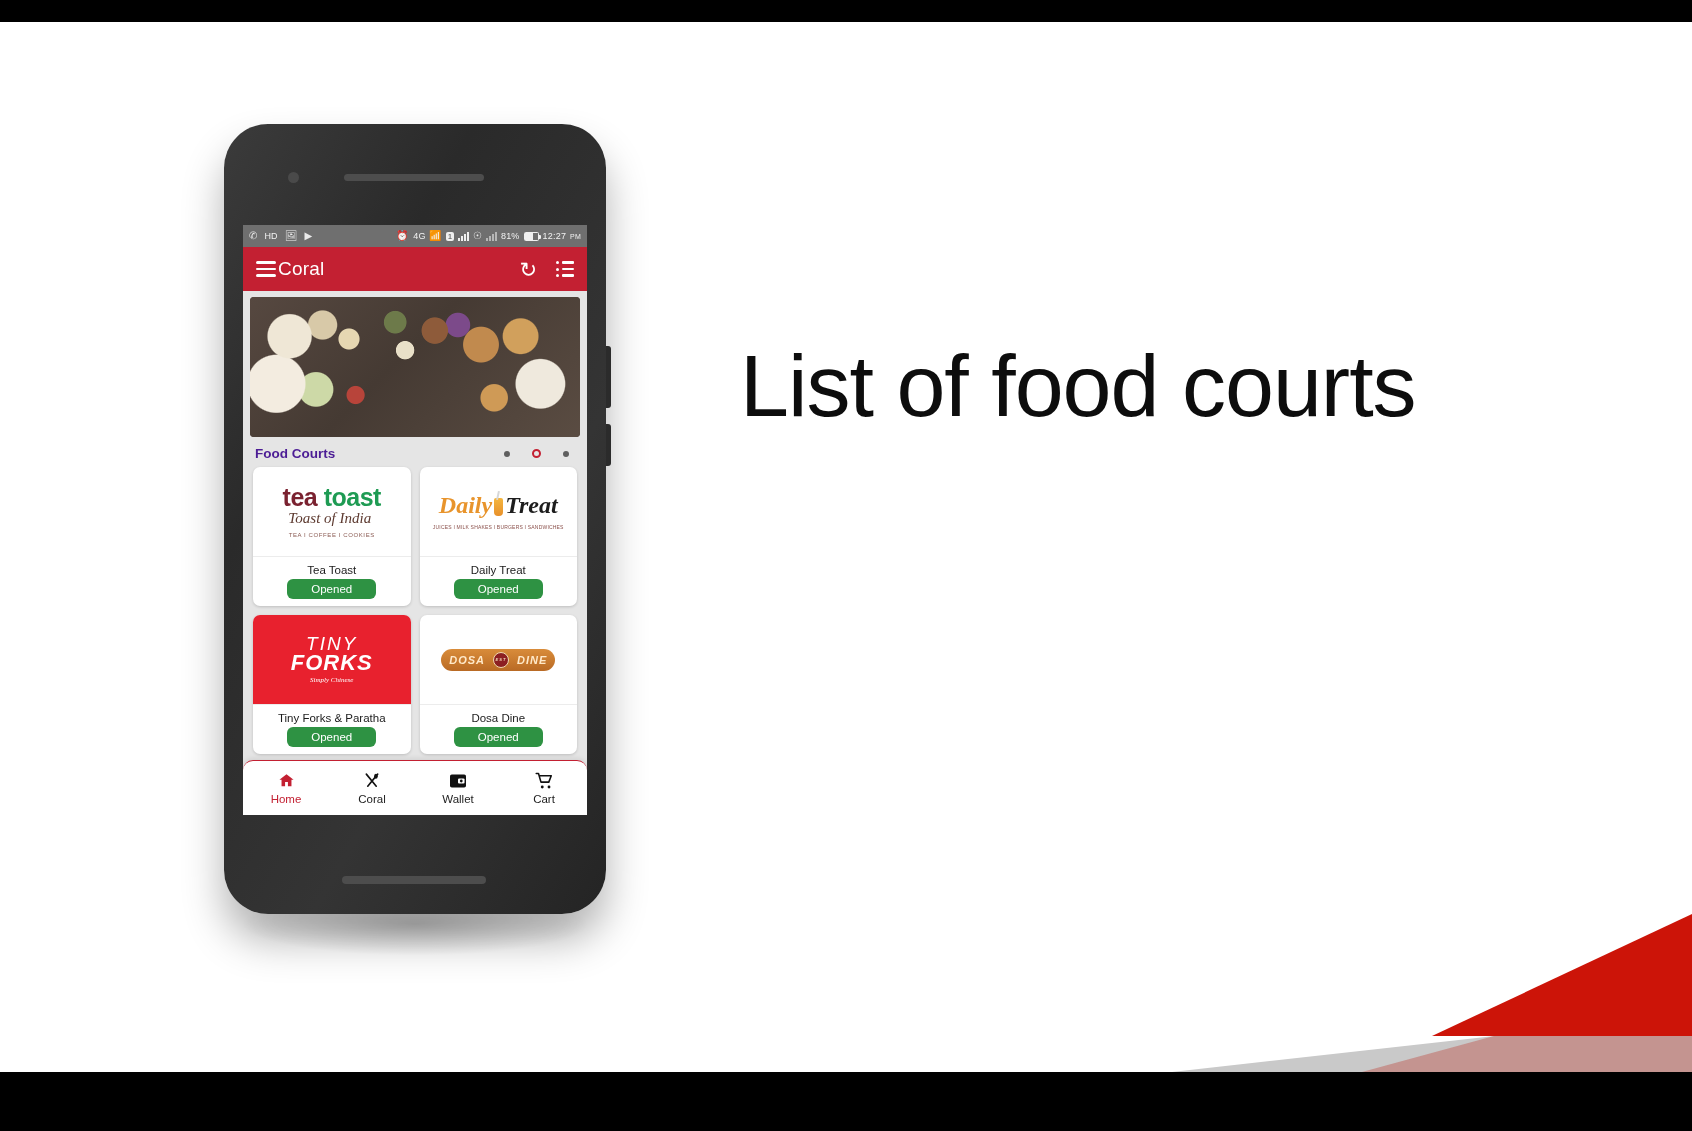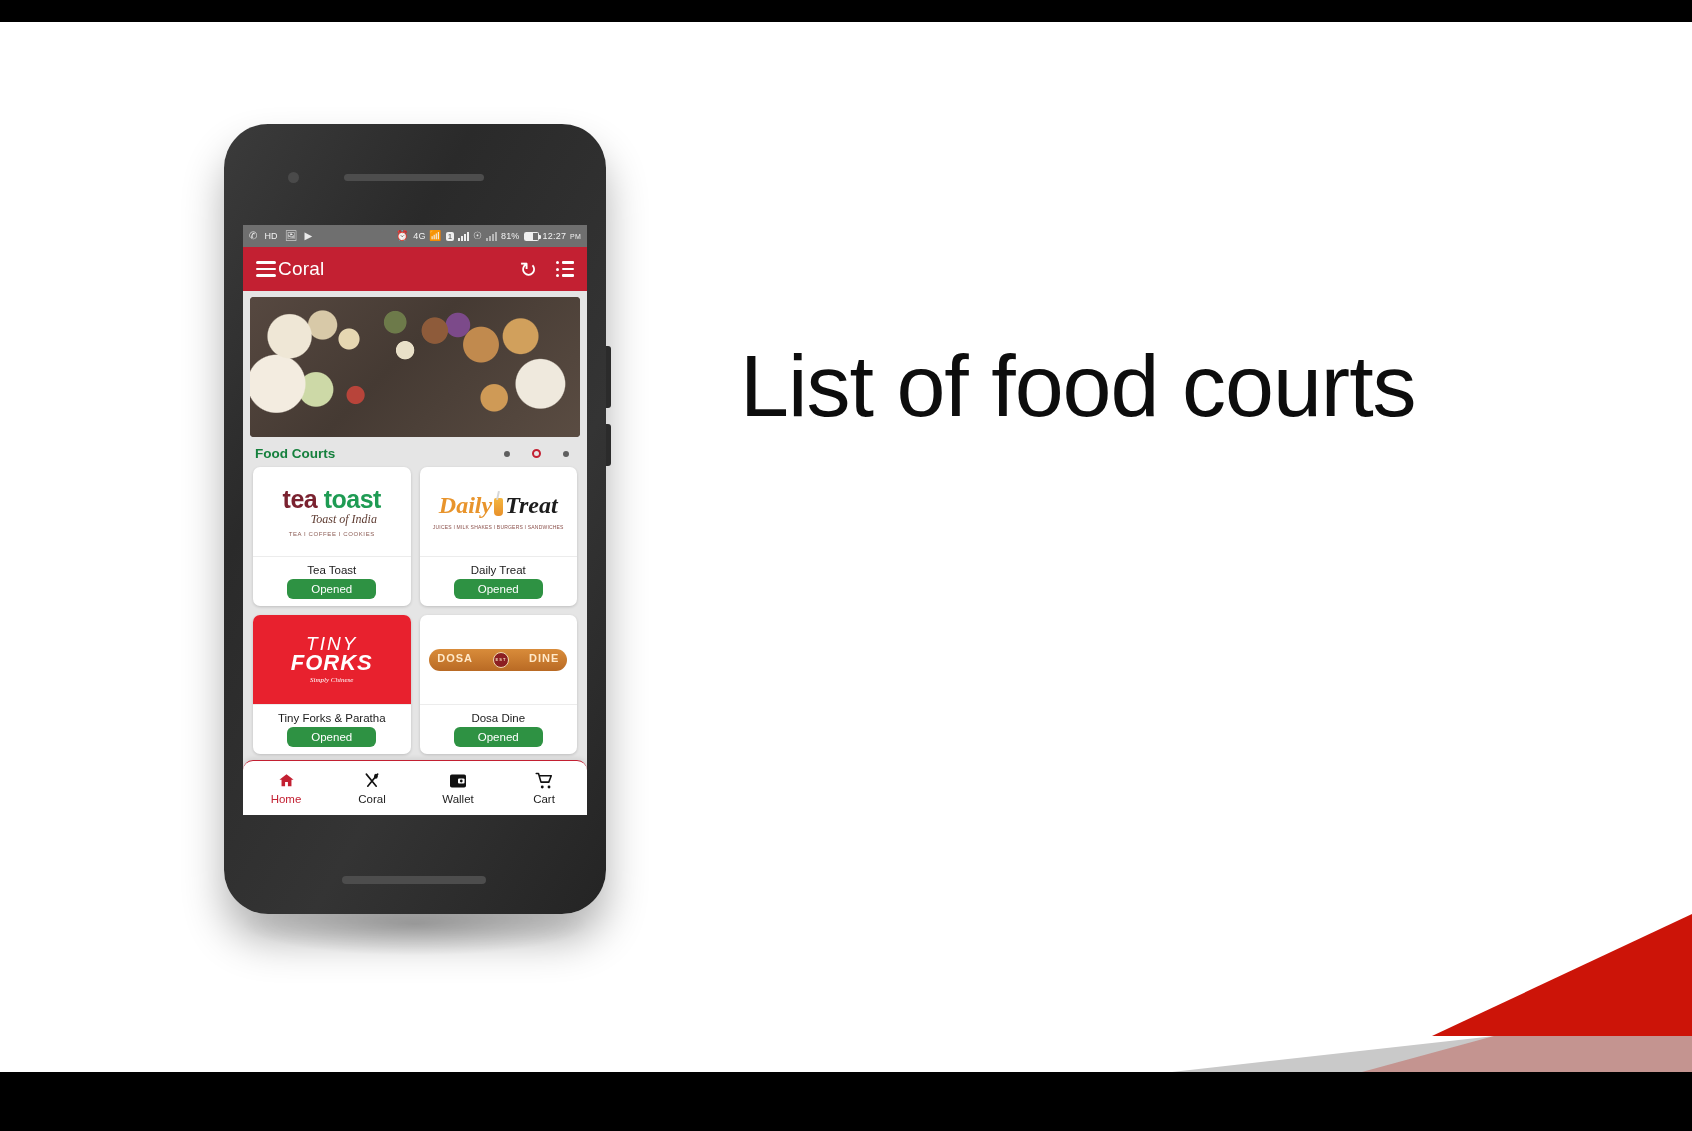--- a/index.html
+++ b/index.html
@@ -220,21 +220,21 @@
       radial-gradient(circle at 88% 62%, #efe9dd 0 8%, transparent 8.4%),
       radial-gradient(circle at 74% 72%, #cf9a56 0 5%, transparent 5.4%),
       linear-gradient(135deg,#564840 0%,#453a33 45%,#5a4c42 100%);
   }
 
   
   #section-row {
     display:flex; align-items:center;
     padding: 9px 12px 6px 12px;
   }
-  #section-title { font-size: 13.5px; font-weight: 700; color:#15803d; }
+  #section-title { font-size: 13.5px; font-weight: 700; color:#4c1d95; }
   #carousel-dots { margin-left:auto; display:flex; align-items:center; gap:22px; padding-right:6px;}
   .c-dot { width:6px; height:6px; border-radius:50%; background:#5f5f5f; }
   .c-dot.active { width:9px; height:9px; background:transparent; border:2px solid #c32032; }
 
   
   #fc-grid {
     display:grid;
     grid-template-columns: 1fr 1fr;
     gap: 9px;
     padding: 0 10px;
@@ -268,21 +268,21 @@
     padding: 4px 24px;
     border-radius: 6px;
     margin-bottom: 7px;
   }
 
   
   .logo-teatoast { text-align:center; line-height:1; }
   .logo-teatoast .l1 { font-size:25px; font-weight:700; letter-spacing:-.5px; }
   .logo-teatoast .l1 .tea { color:#7a2230; }
   .logo-teatoast .l1 .toast { color:#1e9b53; }
-  .logo-teatoast .l2 { font-family:"Liberation Serif", serif; font-style:italic; font-size:12px; color:#5d3a30; margin-top:1px; text-align:right; padding-right:4px;}
+  .logo-teatoast .l2 { font-family:"Liberation Serif", serif; font-style:italic; font-size:15px; color:#5d3a30; margin-top:1px; padding-right:4px;}
   .logo-teatoast .l3 { font-size:6px; color:#8a5a52; margin-top:6px; letter-spacing:.6px; }
 
   
   .logo-daily { text-align:center; line-height:1; position:relative; }
   .logo-daily .d1 { font-family:"Liberation Serif", serif; font-style:italic; font-weight:700; font-size:24px; color:#e8942c; }
   .logo-daily .d1 .treat { color:#1d1d1d;text-align:center; }
   .logo-daily .cup {
     display:inline-block; width:9px; height:18px;
     background:linear-gradient(#f4b63f,#e8902a);
     border-radius:2px 2px 4px 4px; margin:0 2px; vertical-align:-3px;
@@ -300,22 +300,22 @@
   }
   .logo-tiny .t1 { color:#fff; font-weight:400; font-size:19px; letter-spacing:2px; line-height:.95; font-style:italic; }
   .logo-tiny .t2 { color:#fff; font-weight:700; font-size:22px; letter-spacing:1px; line-height:.95; font-style:italic; }
   .logo-tiny .t3 { color:#fff; font-family:"Liberation Serif",serif; font-style:italic; font-size:7px; margin-top:2px; }
 
   
   .logo-dosa {
     background:linear-gradient(#d98c3a,#b96a24);
     border-radius:12px;
     padding:3px 8px;
-    display:flex; align-items:flex-start; gap:20px;
-    color:#ffe9c9; font-weight:700; font-size:11px; letter-spacing:1px;
+    display:flex; align-items:center; gap:8px;
+    color:#ffe9c9; font-weight:700; font-size:11px; letter-spacing:1px;font-style:italic;
   }
   .logo-dosa .seal {
     width:16px;height:16px;border-radius:50%;
     background:#8c1f22; border:1.5px solid #f0d9b0;
     display:flex;align-items:center;justify-content:center;
     font-size:4px;color:#f3dcb8; line-height:1;
   }
 
   
   #bottom-nav {

